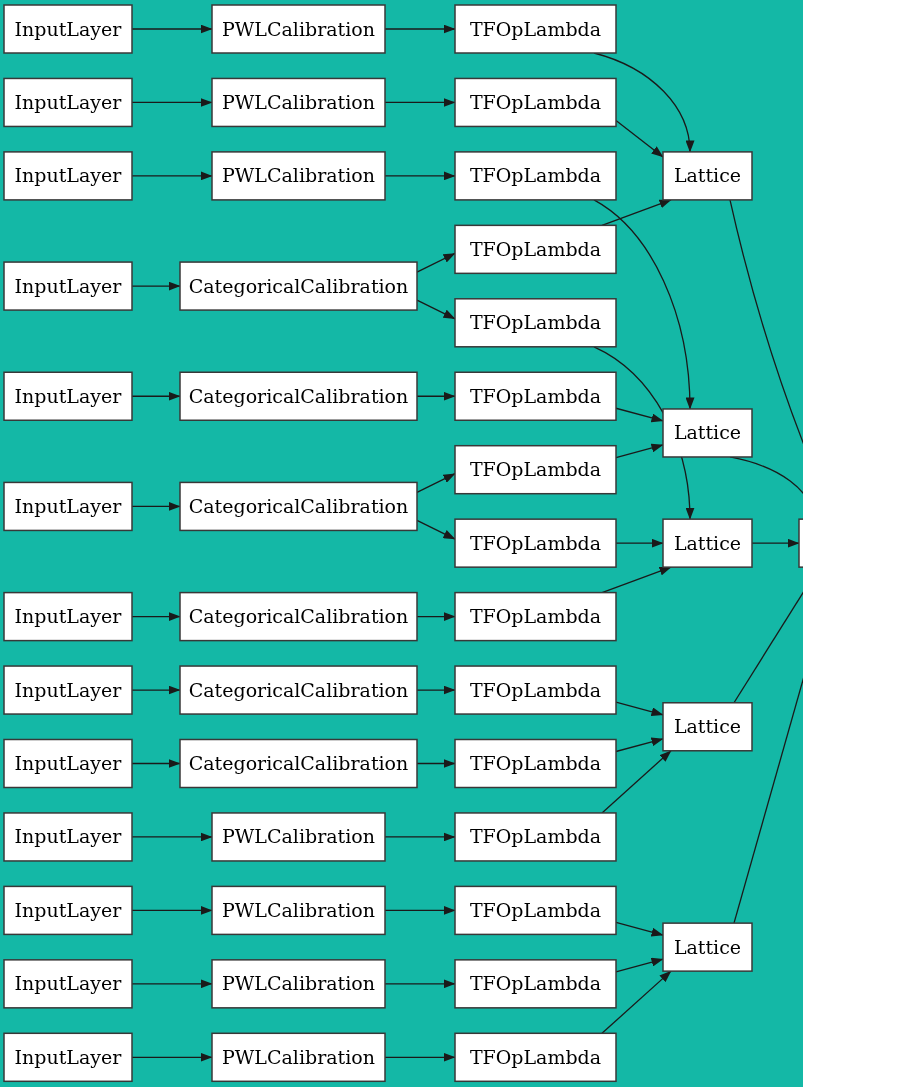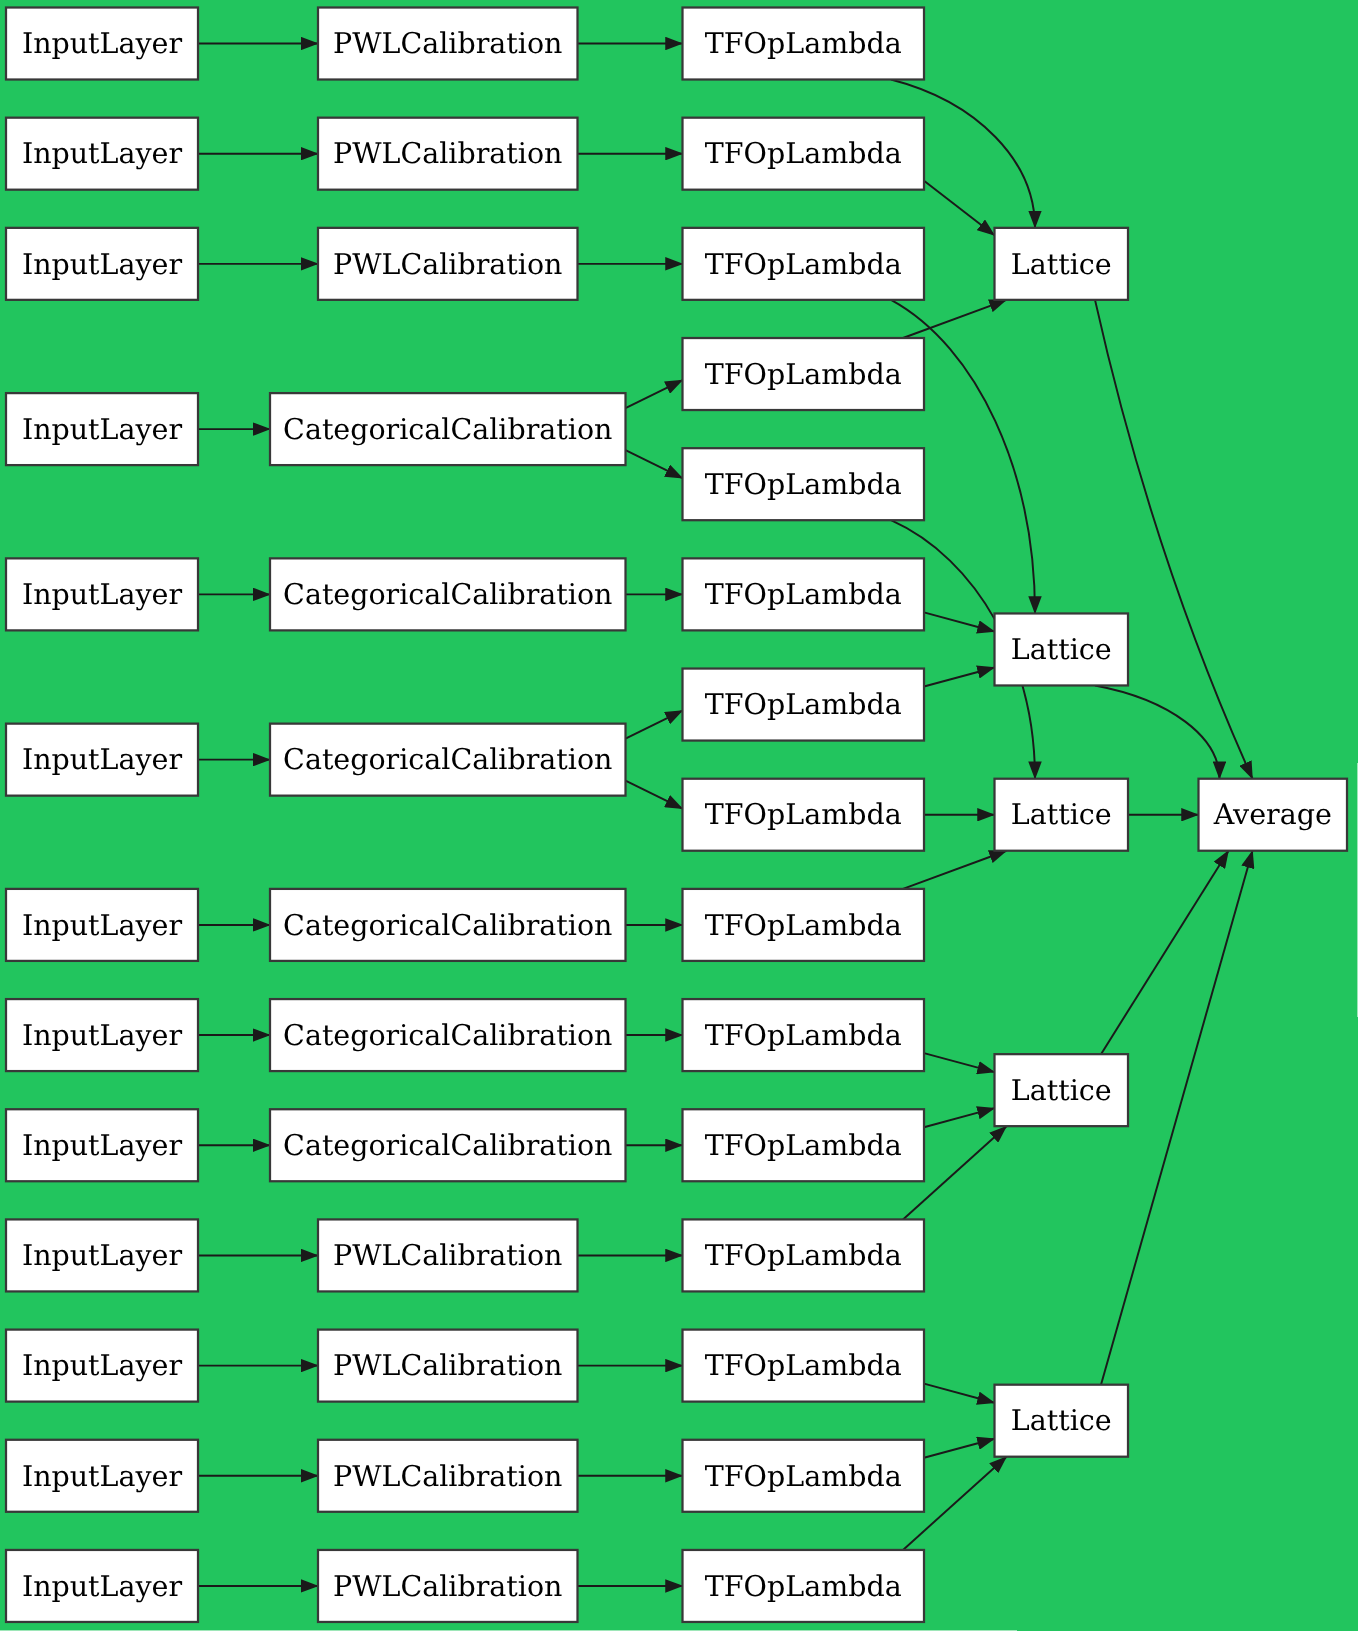--- a/index.html
+++ b/index.html
@@ -3,23 +3,23 @@
 <meta charset="utf-8">
 <style>
   html, body {
     margin: 0;
     padding: 0;
     background: #ffffff;
     font-family: "DejaVu Serif", "Liberation Serif", serif;
   }
   #stage {
     position: relative;
-    width: 905px;
+    width: 803px;
     height: 1087px;
-    background: #22c55e;
+    background: #14b8a6;
     overflow: hidden;
   }
   svg text {
     font-family: "DejaVu Serif", "Liberation Serif", serif;
     font-size: 19px;
     fill: #000000;
   }
 </style>
 </head>
 <body>

